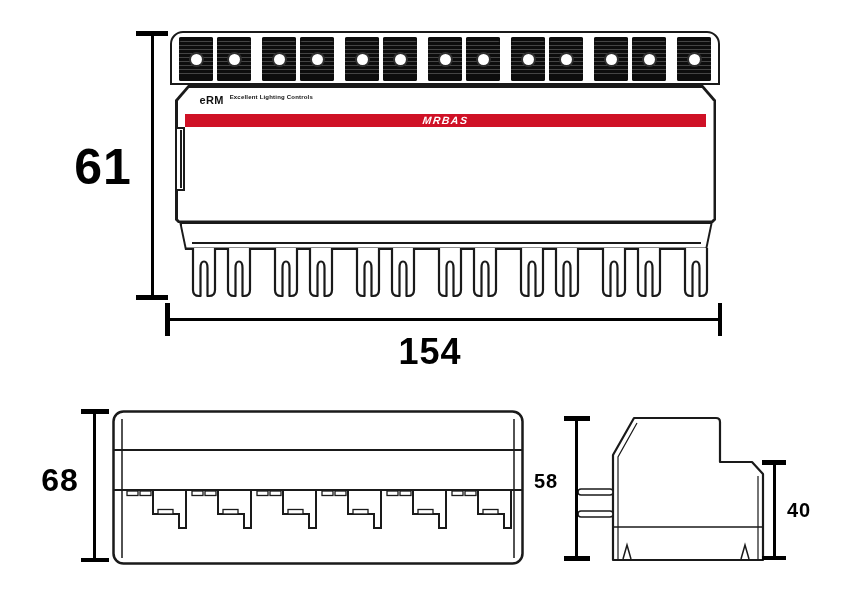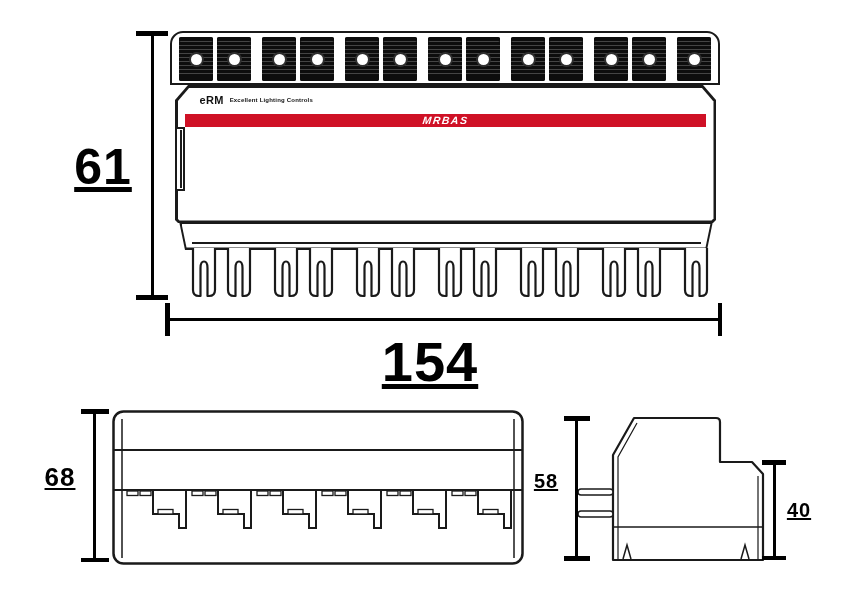--- a/index.html
+++ b/index.html
@@ -3,37 +3,37 @@
 <meta charset="utf-8">
 <style>
   html,body{margin:0;padding:0;background:#ffffff;}
   #canvas{position:relative;width:842px;height:595px;background:#fff;overflow:hidden;
           font-family:"Liberation Sans",sans-serif;}
   
   .abs{position:absolute;}
   .dim-line{position:absolute;background:#000;}
   .dim-cap{position:absolute;background:#000;}
   .dim-label{position:absolute;color:#000;font-weight:700;text-align:center;line-height:1;
-             letter-spacing:1px;text-decoration:underline;}
+             letter-spacing:1px;}
   
   .strip{position:absolute;left:170px;top:31px;width:550px;height:54px;background:#fff;
          border:2.5px solid #1a1a1a;border-radius:13px 13px 0 0;box-sizing:border-box;}
   .blocks-row{position:absolute;left:179px;top:37px;width:534px;height:44px;}
   .tblock{position:absolute;top:0;height:44px;border-radius:2px;
           background:repeating-linear-gradient(180deg,#444 0 1.5px,#0d0d0d 1.5px 4px);
           box-shadow:inset 0 4px 0 #0d0d0d, inset 0 -4px 0 #0d0d0d;}
   .hole{position:absolute;left:50%;top:50%;width:11px;height:11px;margin:-5.5px 0 0 -5.5px;
         background:#fff;border-radius:50%;box-shadow:0 0 0 2px #2f2f2f;}
   .panel{position:absolute;left:175px;top:85px;width:541px;height:138px;background:#1a1a1a;
          clip-path:polygon(13px 0,calc(100% - 13px) 0,100% 15px,100% calc(100% - 3px),
                    calc(100% - 3px) 100%,3px 100%,0 calc(100% - 3px),0 15px);}
   .panel-core{position:absolute;inset:2.5px;background:#fff;
          clip-path:polygon(12px 0,calc(100% - 12px) 0,100% 14px,100% calc(100% - 2px),
                    calc(100% - 2px) 100%,2px 100%,0 calc(100% - 2px),0 14px);}
-  .brand-row{position:absolute;left:22px;top:6px;display:flex;align-items:center;}
+  .brand-row{position:absolute;left:22px;top:6px;display:flex;align-items:flex-start;}
   .brand{font-size:11px;font-weight:700;color:#111;letter-spacing:.3px;}
   .tagline{font-size:6px;font-weight:700;color:#111;margin-left:6px;letter-spacing:.2px;}
   .stripe{position:absolute;left:7px;right:8px;top:26px;height:13px;}
   .logo{width:100%;text-align:center;color:#fff;font-style:italic;font-weight:700;
         font-size:10.5px;line-height:13px;letter-spacing:1.5px;transform:skewX(-6deg);}
   .slot{position:absolute;left:175px;top:127px;width:10px;height:64px;background:#fff;
         border:2px solid #1a1a1a;box-sizing:border-box;}
   .slot-inner{position:absolute;right:1px;top:1px;bottom:1px;width:2px;background:#1a1a1a;}
   .skirt{position:absolute;left:179px;top:221px;width:534px;height:29px;background:#1a1a1a;
          clip-path:polygon(0 0,100% 0,calc(100% - 6px) 100%,6px 100%);}
@@ -161,21 +161,21 @@
     <div class="dim-line" style="left:150.5px;top:33px;width:3px;height:264px"></div>
     <div class="dim-cap" style="left:136px;top:31px;width:32px;height:4.5px"></div>
     <div class="dim-cap" style="left:136px;top:295px;width:32px;height:4.5px"></div>
     <div class="dim-label" style="left:63px;top:142px;width:80px;font-size:50px">61</div>
   </div>
 
   <div>
     <div class="dim-line" style="left:166px;top:317.5px;width:554px;height:3.5px"></div>
     <div class="dim-cap" style="left:165px;top:303px;width:4.5px;height:33px"></div>
     <div class="dim-cap" style="left:717.5px;top:303px;width:4.5px;height:33px"></div>
-    <div class="dim-label" style="left:370px;top:334px;width:120px;font-size:56px">154</div>
+    <div class="dim-label" style="left:370px;top:334px;width:120px;font-size:36px">154</div>
   </div>
 
   <svg class="abs" style="left:112px;top:410px" width="412" height="156" viewBox="0 0 412 156">
     <rect x="1.5" y="1.5" width="409" height="152" rx="10" fill="#ffffff" stroke="#1a1a1a" stroke-width="2.5"></rect>
     <path d="M10,9 V148 M402,9 V148" fill="none" stroke="#1a1a1a" stroke-width="1.5"></path>
     <path d="M2,40 H410 M2,80 H410" fill="none" stroke="#1a1a1a" stroke-width="2"></path>
     <g id="steps-group">
         <path d="M41,81 V104 H67 V118 H74 V81" fill="none" stroke="#1a1a1a" stroke-width="2"></path>
         <rect x="15" y="81" width="11" height="4.5" fill="#fff" stroke="#1a1a1a" stroke-width="1.3"></rect>
         <rect x="28" y="81" width="11" height="4.5" fill="#fff" stroke="#1a1a1a" stroke-width="1.3"></rect>
@@ -200,21 +200,21 @@
         <rect x="340" y="81" width="11" height="4.5" fill="#fff" stroke="#1a1a1a" stroke-width="1.3"></rect>
         <rect x="353" y="81" width="11" height="4.5" fill="#fff" stroke="#1a1a1a" stroke-width="1.3"></rect>
         <rect x="371" y="99.5" width="15" height="4.5" fill="#fff" stroke="#1a1a1a" stroke-width="1.3"></rect>
       </g>
   </svg>
 
   <div>
     <div class="dim-line" style="left:93px;top:411px;width:3px;height:150px"></div>
     <div class="dim-cap" style="left:80.5px;top:409px;width:28px;height:4.5px"></div>
     <div class="dim-cap" style="left:80.5px;top:557.5px;width:28px;height:4.5px"></div>
-    <div class="dim-label" style="left:20px;top:464px;width:80px;font-size:26px">68</div>
+    <div class="dim-label" style="left:20px;top:464px;width:80px;font-size:32px">68</div>
   </div>
 
   <svg class="abs" style="left:576px;top:412px" width="195" height="152" viewBox="0 0 195 152">
     <path d="M37,148 L37,43 L58,6 L140,6 Q144,6 144,10 L144,50 L176,50 L187,62 L187,148 Z" fill="#ffffff" stroke="#1a1a1a" stroke-width="2.2" stroke-linejoin="round"></path>
     <path d="M42,148 V45 L61,11 M182,148 V64" fill="none" stroke="#1a1a1a" stroke-width="1.2"></path>
     <path d="M37,115 H187" fill="none" stroke="#1a1a1a" stroke-width="1.5"></path>
     <g id="pins-group">
         <rect x="2" y="77" width="35" height="6" rx="3" fill="#fff" stroke="#1a1a1a" stroke-width="1.5"></rect>
         <rect x="2" y="99" width="35" height="6" rx="3" fill="#fff" stroke="#1a1a1a" stroke-width="1.5"></rect>
       </g>

